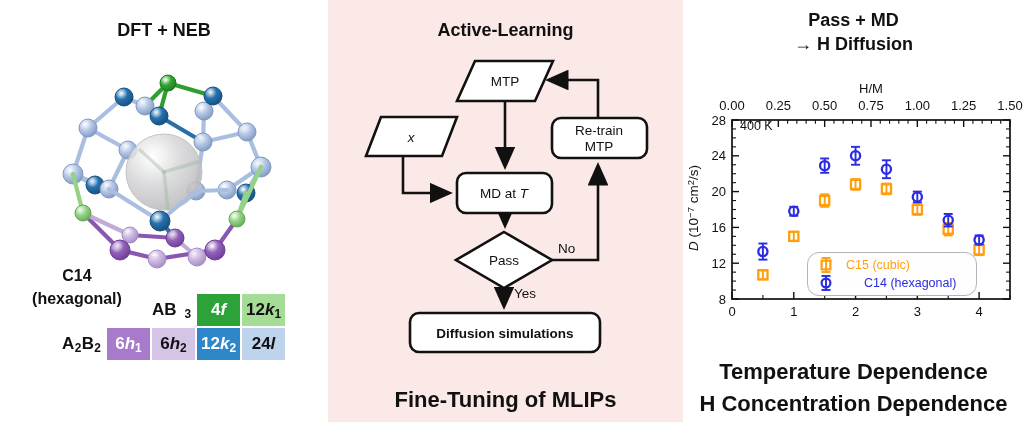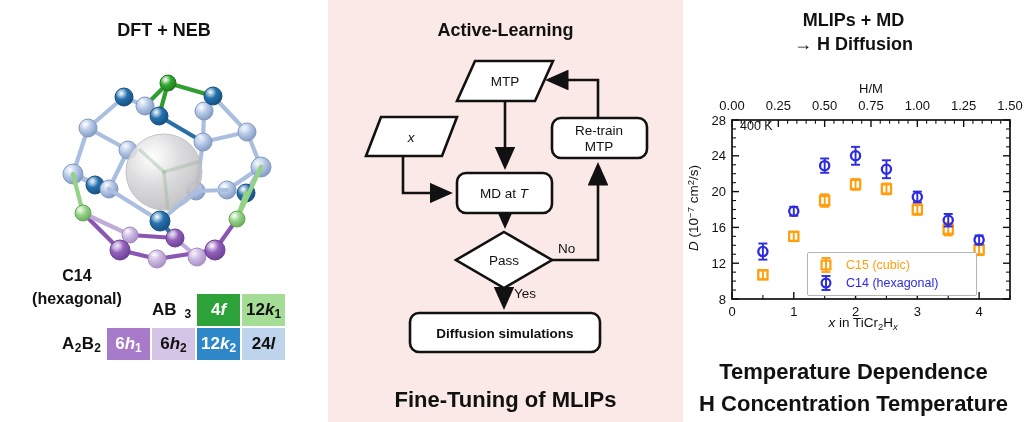--- a/index.html
+++ b/index.html
@@ -27,21 +27,21 @@
   #flow-svg{position:absolute;left:0;top:50px;}
   #flow-svg text{font-family:"Liberation Sans",sans-serif;font-size:13.5px;fill:#111;}
   
   #chart-svg{position:absolute;left:0;top:79px;}
   #chart-svg text{font-family:"Liberation Sans",sans-serif;font-size:13px;fill:#111;}
   #chart-annotation{position:absolute;left:57px;top:119px;font-weight:normal;font-size:12.5px;}
   #chart-ylabel{position:absolute;left:-77px;top:198px;width:180px;height:20px;text-align:center;
     font-size:13.5px;transform:rotate(-90deg);}
   #chart-xlabel{position:absolute;left:60px;top:315px;width:240px;text-align:center;font-size:13.5px;}
   #chart-legend{position:absolute;left:124px;top:252px;width:150px;background:#fefefe;
-    border:1px solid #b5b5b5;border-radius:2px;padding:3px 8px 3px 10px;font-size:12.5px;}
+    border:1px solid #b5b5b5;border-radius:12px;padding:3px 8px 3px 10px;font-size:12.5px;}
   .legend-row{display:flex;align-items:center;gap:12px;height:18px;}
 </style>
 </head>
 <body>
 
 <div id="stage">
 
   <div id="panel-left" class="panel">
     <div class="panel-title" style="top:18px;">DFT + NEB</div>
     <svg id="molecule-svg" width="240" height="230" style="position:absolute;left:48px;top:50px;">
@@ -225,21 +225,21 @@
       <text x="176" y="215" text-anchor="middle">Pass</text>
       <text x="177" y="288" text-anchor="middle" font-weight="bold" font-size="14.5">Diffusion simulations</text>
       <text x="186" y="248" text-anchor="start" font-size="12.5">Yes</text>
       <text x="230" y="203" text-anchor="start" font-size="12.5">No</text>
     </svg>
     <div class="panel-caption" style="top:384px;">Fine-Tuning of MLIPs</div>
   </div>
 
   <div id="panel-right" class="panel">
     <div class="panel-title" style="top:8px;">
-      <div>MLIPs + MD</div>
+      <div>Pass + MD</div>
       <div>→ H Diffusion</div>
     </div>
     <svg id="chart-svg" width="341" height="250">
         <rect x="49" y="41" width="278" height="179" fill="none" stroke="#111" stroke-width="1.7"></rect>
         <text x="188" y="14" text-anchor="middle">H/M</text>
         <line x1="49" y1="41" x2="49" y2="48" stroke="#111" stroke-width="1.4"></line>
         <text x="49" y="31" text-anchor="middle">0.00</text>
         <line x1="95.33333333333333" y1="41" x2="95.33333333333333" y2="48" stroke="#111" stroke-width="1.4"></line>
         <text x="95.33333333333333" y="31" text-anchor="middle">0.25</text>
         <line x1="141.66666666666666" y1="41" x2="141.66666666666666" y2="48" stroke="#111" stroke-width="1.4"></line>
@@ -399,39 +399,38 @@
         <line x1="260.72222222222223" y1="134.97500000000002" x2="269.72222222222223" y2="134.97500000000002" stroke="#2b2be2" stroke-width="1.9"></line>
         <line x1="260.72222222222223" y1="147.505" x2="269.72222222222223" y2="147.505" stroke="#2b2be2" stroke-width="1.9"></line>
         <circle cx="265.22222222222223" cy="141.24" r="4.6" fill="none" stroke="#2b2be2" stroke-width="2.3"></circle>
         <line x1="296.1111111111111" y1="156.455" x2="296.1111111111111" y2="165.405" stroke="#2b2be2" stroke-width="1.9"></line>
         <line x1="291.6111111111111" y1="156.455" x2="300.6111111111111" y2="156.455" stroke="#2b2be2" stroke-width="1.9"></line>
         <line x1="291.6111111111111" y1="165.405" x2="300.6111111111111" y2="165.405" stroke="#2b2be2" stroke-width="1.9"></line>
         <circle cx="296.1111111111111" cy="160.93" r="4.6" fill="none" stroke="#2b2be2" stroke-width="2.3"></circle>
       </svg>
     <div id="chart-annotation">400 K</div>
     <div id="chart-ylabel"><span class="r-i">D</span><span> (10</span><span class="r-sup">−7</span><span> cm</span><span class="r-sup">2</span><span>/s)</span></div>
-    <div id="chart-xlabel"><span class="r-i">x</span><span> in TiCr</span><span class="r-sub">2</span><span>H</span><span class="r-i r-sub">x</span></div>
     <div id="chart-legend">
       <div class="legend-row">
         <svg width="16" height="18">
             <line x1="8" y1="2" x2="8" y2="16" stroke="#ff9f0e" stroke-width="1.9"></line>
             <line x1="3.5" y1="2" x2="12.5" y2="2" stroke="#ff9f0e" stroke-width="1.9"></line>
             <line x1="3.5" y1="16" x2="12.5" y2="16" stroke="#ff9f0e" stroke-width="1.9"></line>
             <rect x="3.6" y="4.6" width="8.8" height="8.8" fill="none" stroke="#ff9f0e" stroke-width="2.2"></rect>
           </svg>
         <span style="color: rgb(255, 159, 14);">C15 (cubic)</span>
       </div>
       <div class="legend-row">
         <svg width="16" height="18">
             <line x1="8" y1="2" x2="8" y2="16" stroke="#2b2be2" stroke-width="1.9"></line>
             <line x1="3.5" y1="2" x2="12.5" y2="2" stroke="#2b2be2" stroke-width="1.9"></line>
             <line x1="3.5" y1="16" x2="12.5" y2="16" stroke="#2b2be2" stroke-width="1.9"></line>
             <circle cx="8" cy="9" r="4.4" fill="none" stroke="#2b2be2" stroke-width="2.2"></circle>
           </svg>
-        <span style="color: rgb(43, 43, 226);">C14 (hexagonal)</span>
+        <span style="color: rgb(43, 43, 226); margin-left: 18px;">C14 (hexagonal)</span>
       </div>
     </div>
     <div class="panel-caption" style="top:356px;">
       <div>Temperature Dependence</div>
-      <div>H Concentration Temperature</div>
+      <div>H Concentration Dependence</div>
     </div>
   </div>
 </div>
 
 </body></html>

